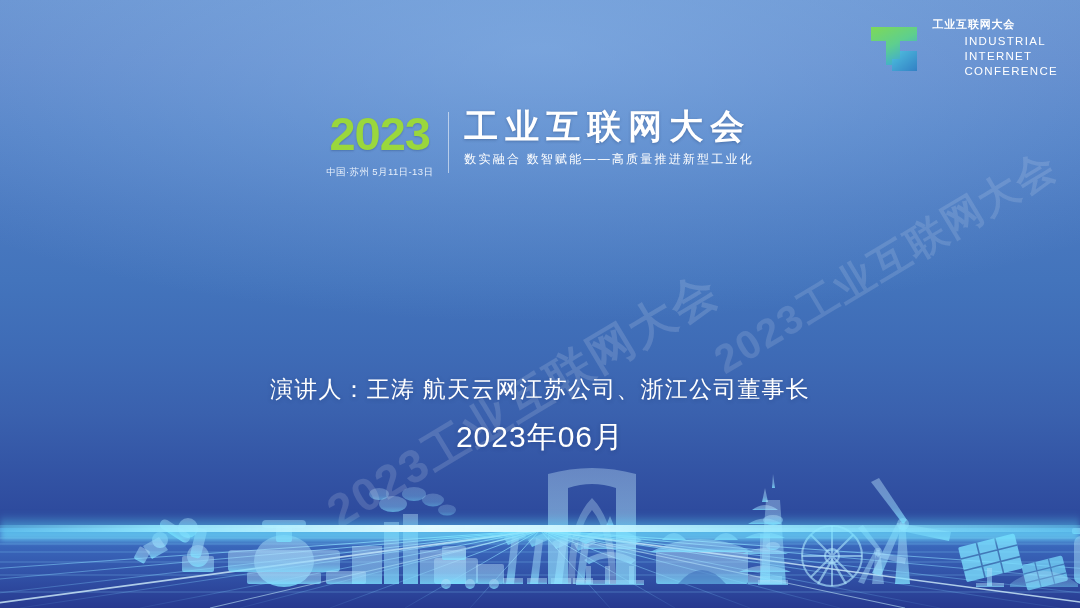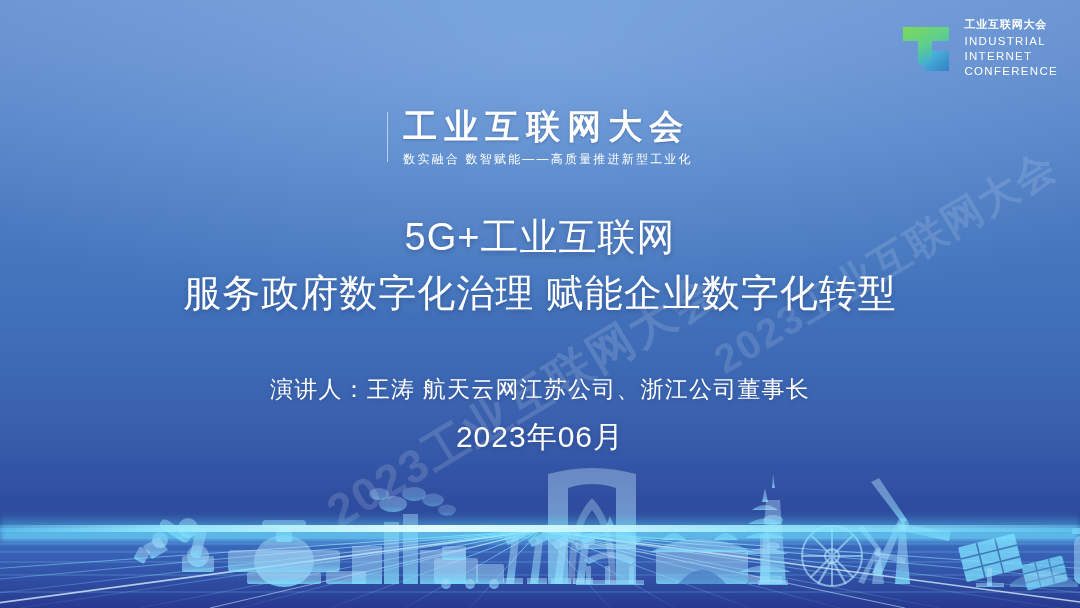--- a/index.html
+++ b/index.html
@@ -54,21 +54,21 @@
     position:relative; width:54px; height:56px; flex:0 0 auto;
   }
   .logo-mark svg{ display:block; width:54px; height:56px; }
   .logo-tr-text{ line-height:1; padding-top:1px; }
   .logo-tr-cn{
     font-size:11px; color:#ffffff; letter-spacing:.8px;
     font-weight:600; margin-bottom:4px;
   }
   .logo-tr-en{
     font-size:11.5px; color:#ffffff; letter-spacing:1.3px;
-    font-weight:400; line-height:1.32;
+    font-weight:400; line-height:1.32;margin-left:32px;
   }
 
   
   .banner{
     position:absolute; left:0; right:0; top:108px;
     display:flex; justify-content:center; align-items:flex-start; z-index:6;
   }
   .banner-inner{ display:flex; align-items:stretch; }
 
   .b-left{ text-align:center; padding-right:15px; }
@@ -429,31 +429,31 @@
       <div class="logo-tr-en">
         <div>INDUSTRIAL</div>
         <div>INTERNET</div>
         <div>CONFERENCE</div>
       </div>
     </div>
   </div>
 
   <div class="banner">
     <div class="banner-inner">
+      <div class="b-left">
+        <div class="b-2023">2023</div>
+        <div class="b-city">中国·苏州  5月11日-13日</div>
+      </div>
       <div class="b-div"></div>
       <div class="b-right">
         <div class="b-title-cn">工业互联网大会</div>
         <div class="b-slogan">数实融合  数智赋能——高质量推进新型工业化</div>
       </div>
     </div>
   </div>
 
-  <div class="headline">
-    <div class="h-line1">5G+工业互联网</div>
-    <div class="h-line2">服务政府数字化治理  赋能企业数字化转型</div>
-  </div>
 
   <div class="presenter">
     <div class="p-name">演讲人：王涛  航天云网江苏公司、浙江公司董事长</div>
     <div class="p-date">2023年06月</div>
   </div>
 
 </div>
 
 </body></html>

